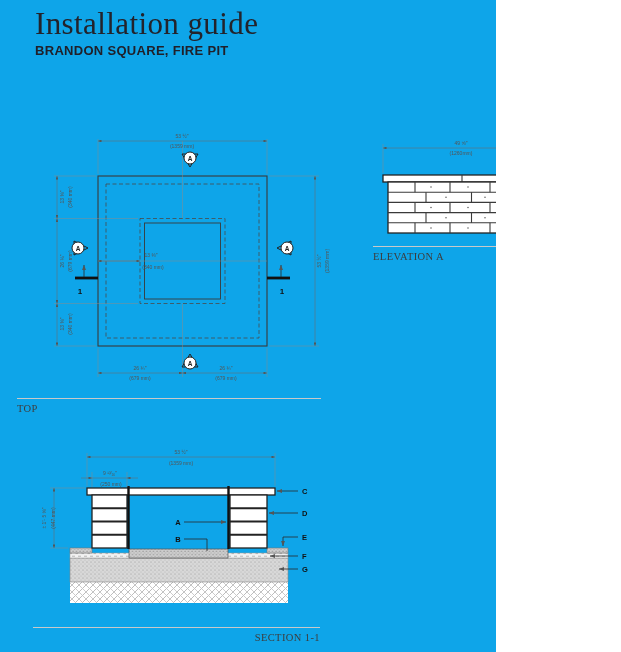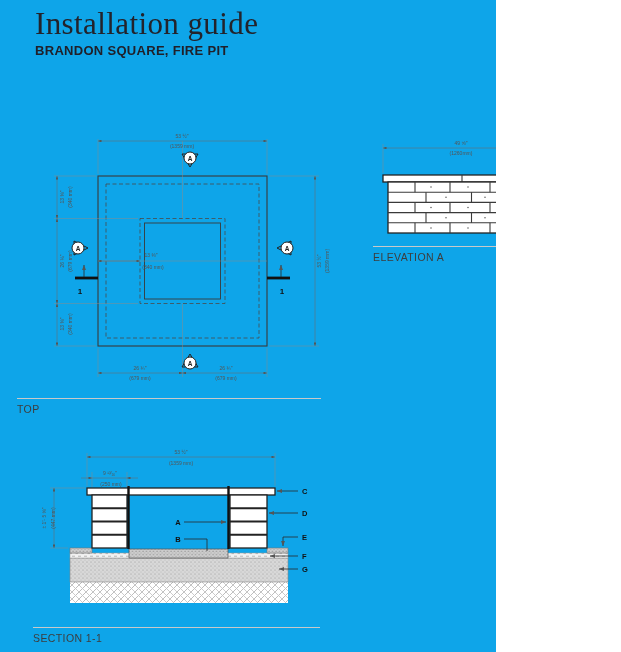--- a/index.html
+++ b/index.html
@@ -3,21 +3,21 @@
 <meta charset="utf-8">
 <style>
   html,body{margin:0;padding:0;background:#ffffff;}
   .page{position:relative;width:496px;height:652px;background:#0ea5e9;overflow:hidden;
         font-family:"Liberation Sans",sans-serif;}
   .hdr{position:absolute;left:35px;top:8px;}
   .hdr h1{font-family:"Liberation Serif",serif;font-size:31px;font-weight:400;color:#23232b;
           margin:0;line-height:1.05;letter-spacing:.4px;}
   .hdr .sub{font-size:13px;font-weight:700;color:#20202a;letter-spacing:.3px;margin-top:2px;}
   .view-label{position:absolute;border-top:1px solid #c9c9c9;padding-top:4px;
-              font-size:10.5px;color:#3d3d3d;letter-spacing:.4px;}
+              font-size:10.5px;color:#3d3d3d;letter-spacing:.4px;font-family:Liberation Serif, serif;}
   svg{position:absolute;overflow:visible;}
   svg text{font-family:"Liberation Sans",sans-serif;fill:#555;}
   .dim{font-size:5px;}
   .mknum{font-size:8px;font-weight:700;fill:#111;}
   .mkA{font-size:6.5px;font-weight:700;fill:#222;}
   .callout{font-size:7.5px;font-weight:700;fill:#111;}
   .ln{stroke:#3a3a3a;stroke-width:1.1;fill:none;}
   .lnthick{stroke:#222;stroke-width:1.3;fill:#fff;}
   .dimln{stroke:#6a6a6a;stroke-width:.55;fill:none;}
   .ext{stroke:#8a8a8a;stroke-width:.5;fill:none;}
@@ -315,15 +315,15 @@
     <g>
       <line class="cl" x1="268" y1="111" x2="240" y2="111" marker-end="url(#scar)"></line>
       <text class="callout" x="272" y="114">F</text>
     </g>
     <g>
       <line class="cl" x1="268" y1="124" x2="249" y2="124" marker-end="url(#scar)"></line>
       <text class="callout" x="272" y="127">G</text>
     </g>
   </svg>
 
-  <div class="view-label" style="left:33px;top:627px;width:287px;">SECTION 1-1</div>
+  <div class="view-label" style="left:33px;top:627px;width:287px;text-align:right;">SECTION 1-1</div>
 
 </div>
 
 </body></html>

